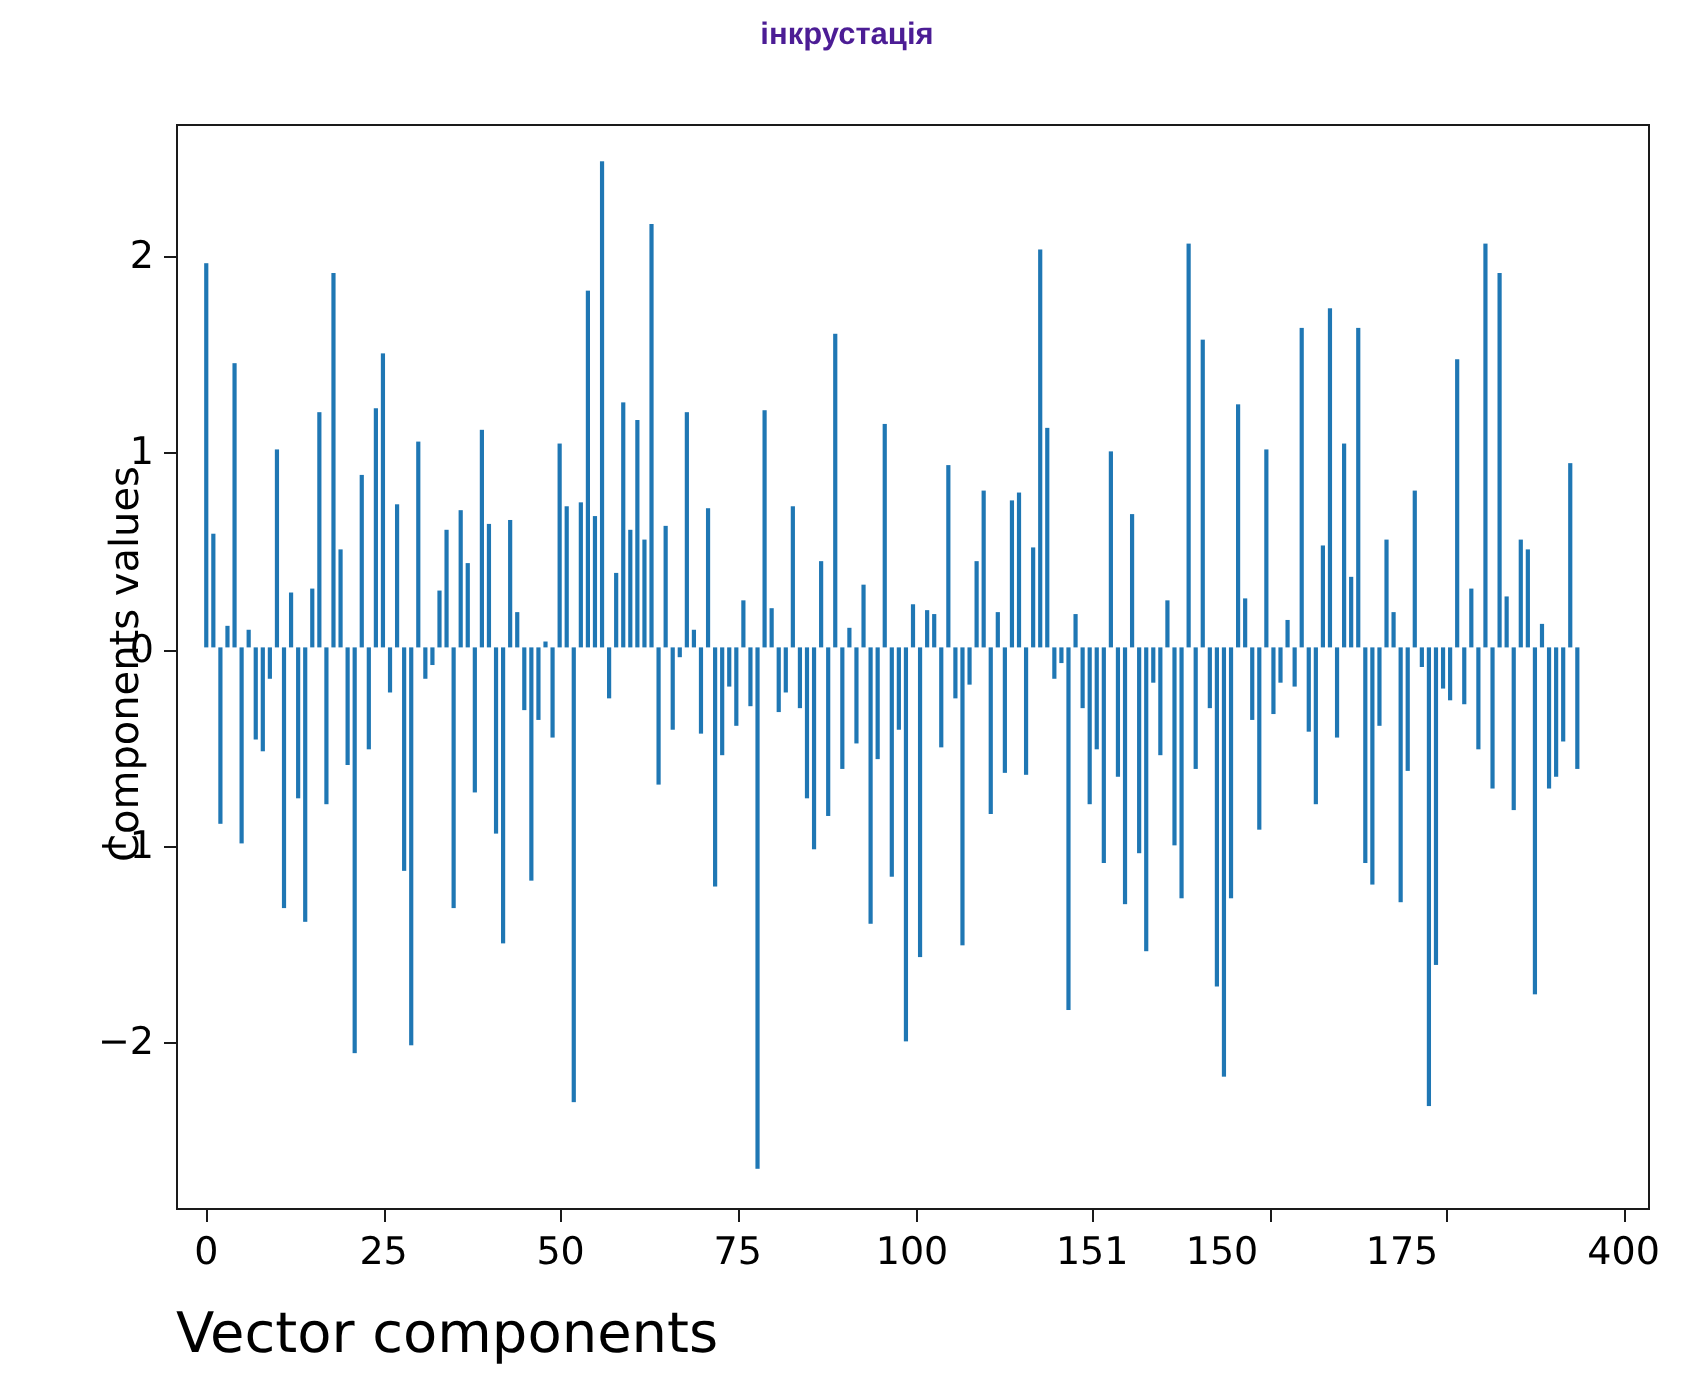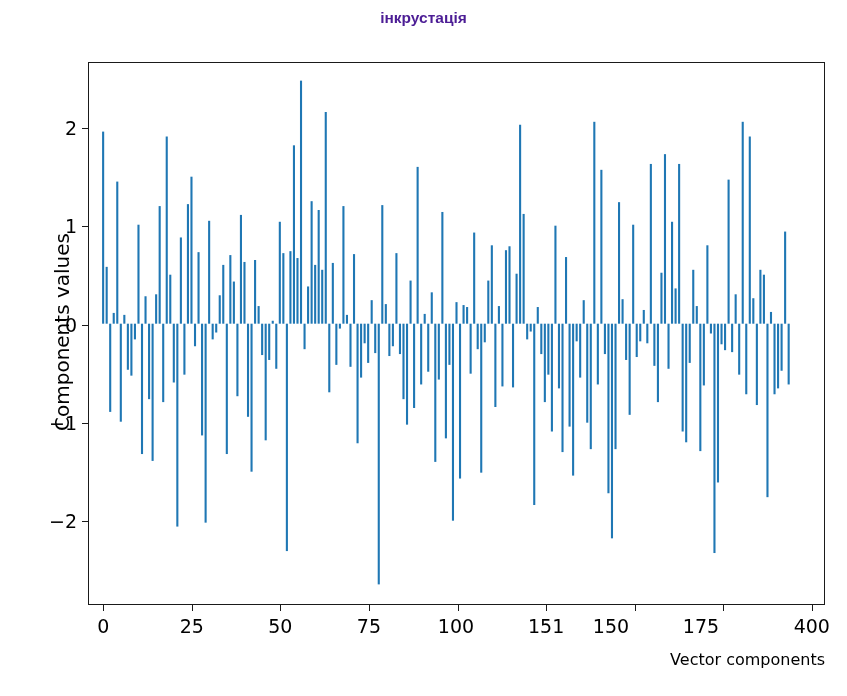--- a/index.html
+++ b/index.html
@@ -92,23 +92,23 @@
     font-family: "DejaVu Sans", sans-serif;
     font-size: 19px;
     color: #000000;
     white-space: nowrap;
   }
   #xlabel {
     position: absolute;
     left: 88px;
     width: 737px;
     top: 650px;
-    text-align: right;
-    font-family: "DejaVu Sans", sans-serif;
-    font-size: 16px;
+    text-align: left;
+    font-family: "DejaVu Sans", sans-serif;
+    font-size: 28px;
     color: #000000;
   }
   #ylabel {
     position: absolute;
     left: -152px;
     top: 272px;
     width: 400px;
     text-align: center;
     transform: rotate(-90deg);
     transform-origin: center center;

